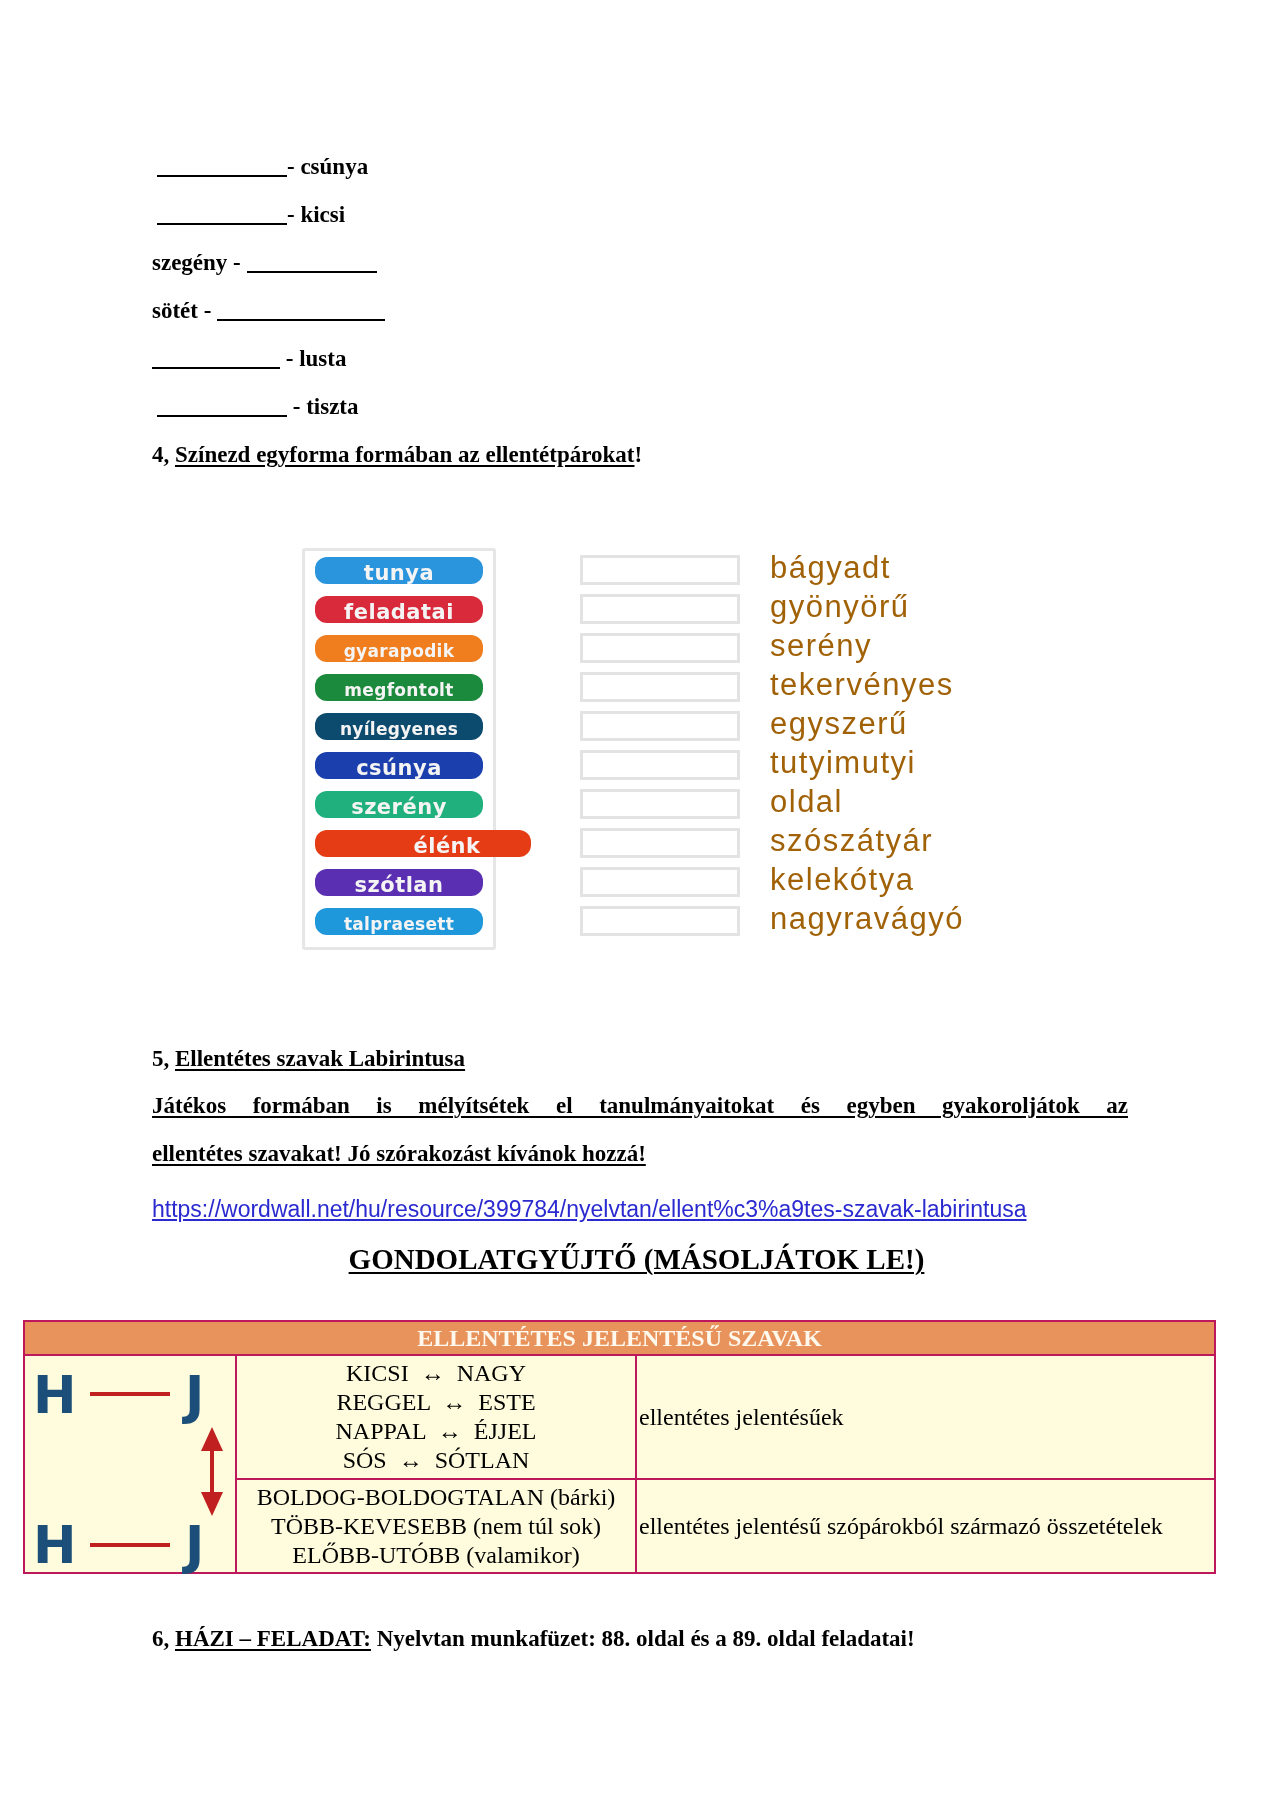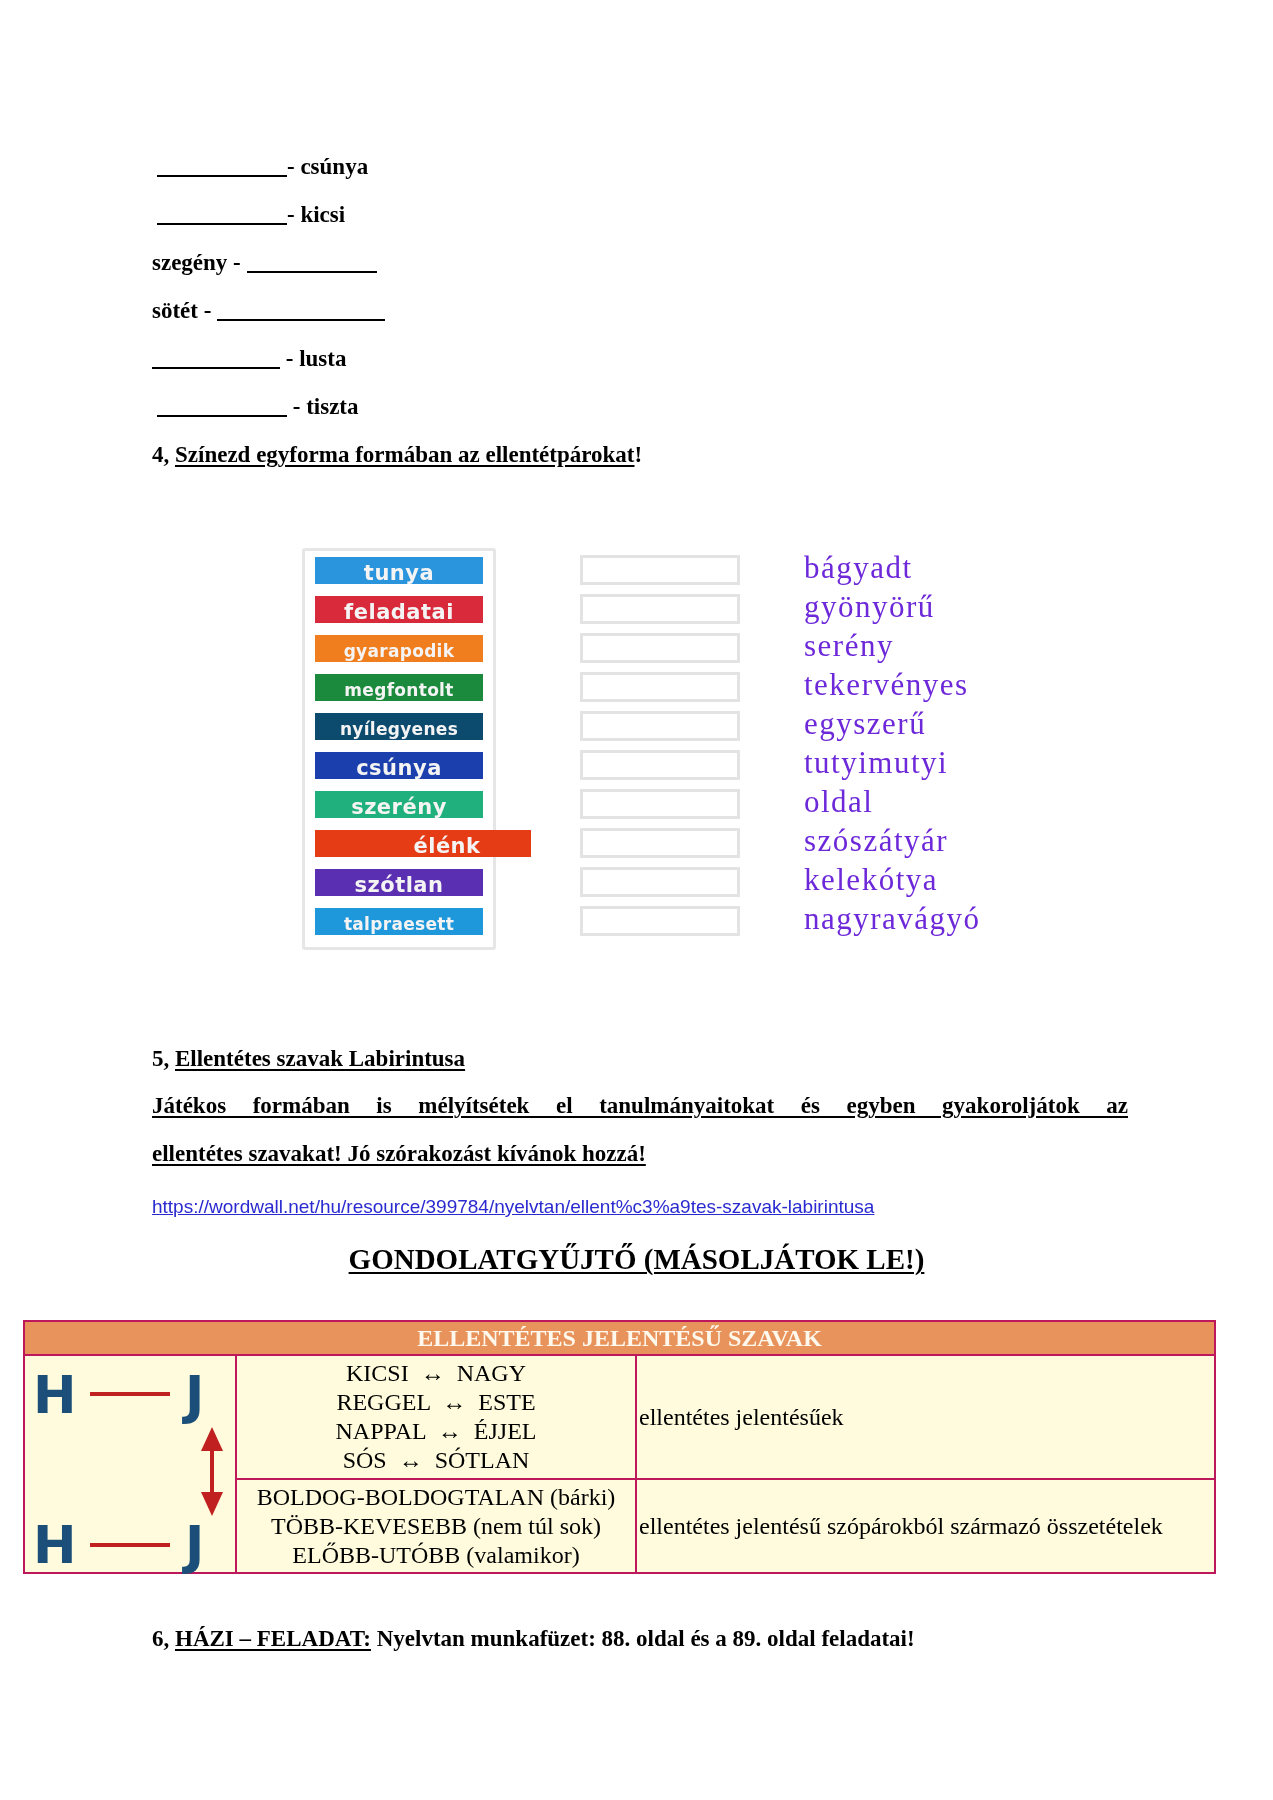--- a/index.html
+++ b/index.html
@@ -48,21 +48,21 @@
       border: 3px solid #e6e6e6;
       border-radius: 3px;
       background: #fff;
       box-sizing: border-box;
     }
     .word-btn {
       position: absolute;
       left: 10px;
       width: 168px;
       height: 27px;
-      border-radius: 0;
+      border-radius: 12px;
       color: #f4f4f4;
       font-family: "DejaVu Sans", sans-serif;
       font-weight: bold;
       font-size: 21px;
       text-align: center;
       line-height: 33px;
       letter-spacing: 0.5px;
       overflow: hidden;
       white-space: nowrap;
     }
@@ -71,35 +71,35 @@
       position: absolute;
       left: 290px;
       width: 160px;
       height: 30px;
       border: 3px solid #e3e3e3;
       background: #fff;
       box-sizing: border-box;
     }
     .match-word {
       position: absolute;
-      left: 514px;
-      font-family: Liberation Serif, serif;
+      left: 480px;
+      font-family: Liberation Sans, sans-serif;
       font-size: 31px;
-      color: #6d28d9;
+      color: #a16207;
       letter-spacing: 1.5px;
       line-height: 36px;
       white-space: nowrap;
     }
 
     .link {
       position: absolute;
       left: 152px;
       top: 1196px;
       font-family: "Liberation Sans", "DejaVu Sans", sans-serif;
-      font-size: 19px;
+      font-size: 23px;
       color: #1a0dab;
       text-decoration: underline;
       white-space: nowrap;
       color: #2a2ad0;
     }
     .title {
       position: absolute;
       left: 0;
       width: 1273px;
       top: 1243px;

